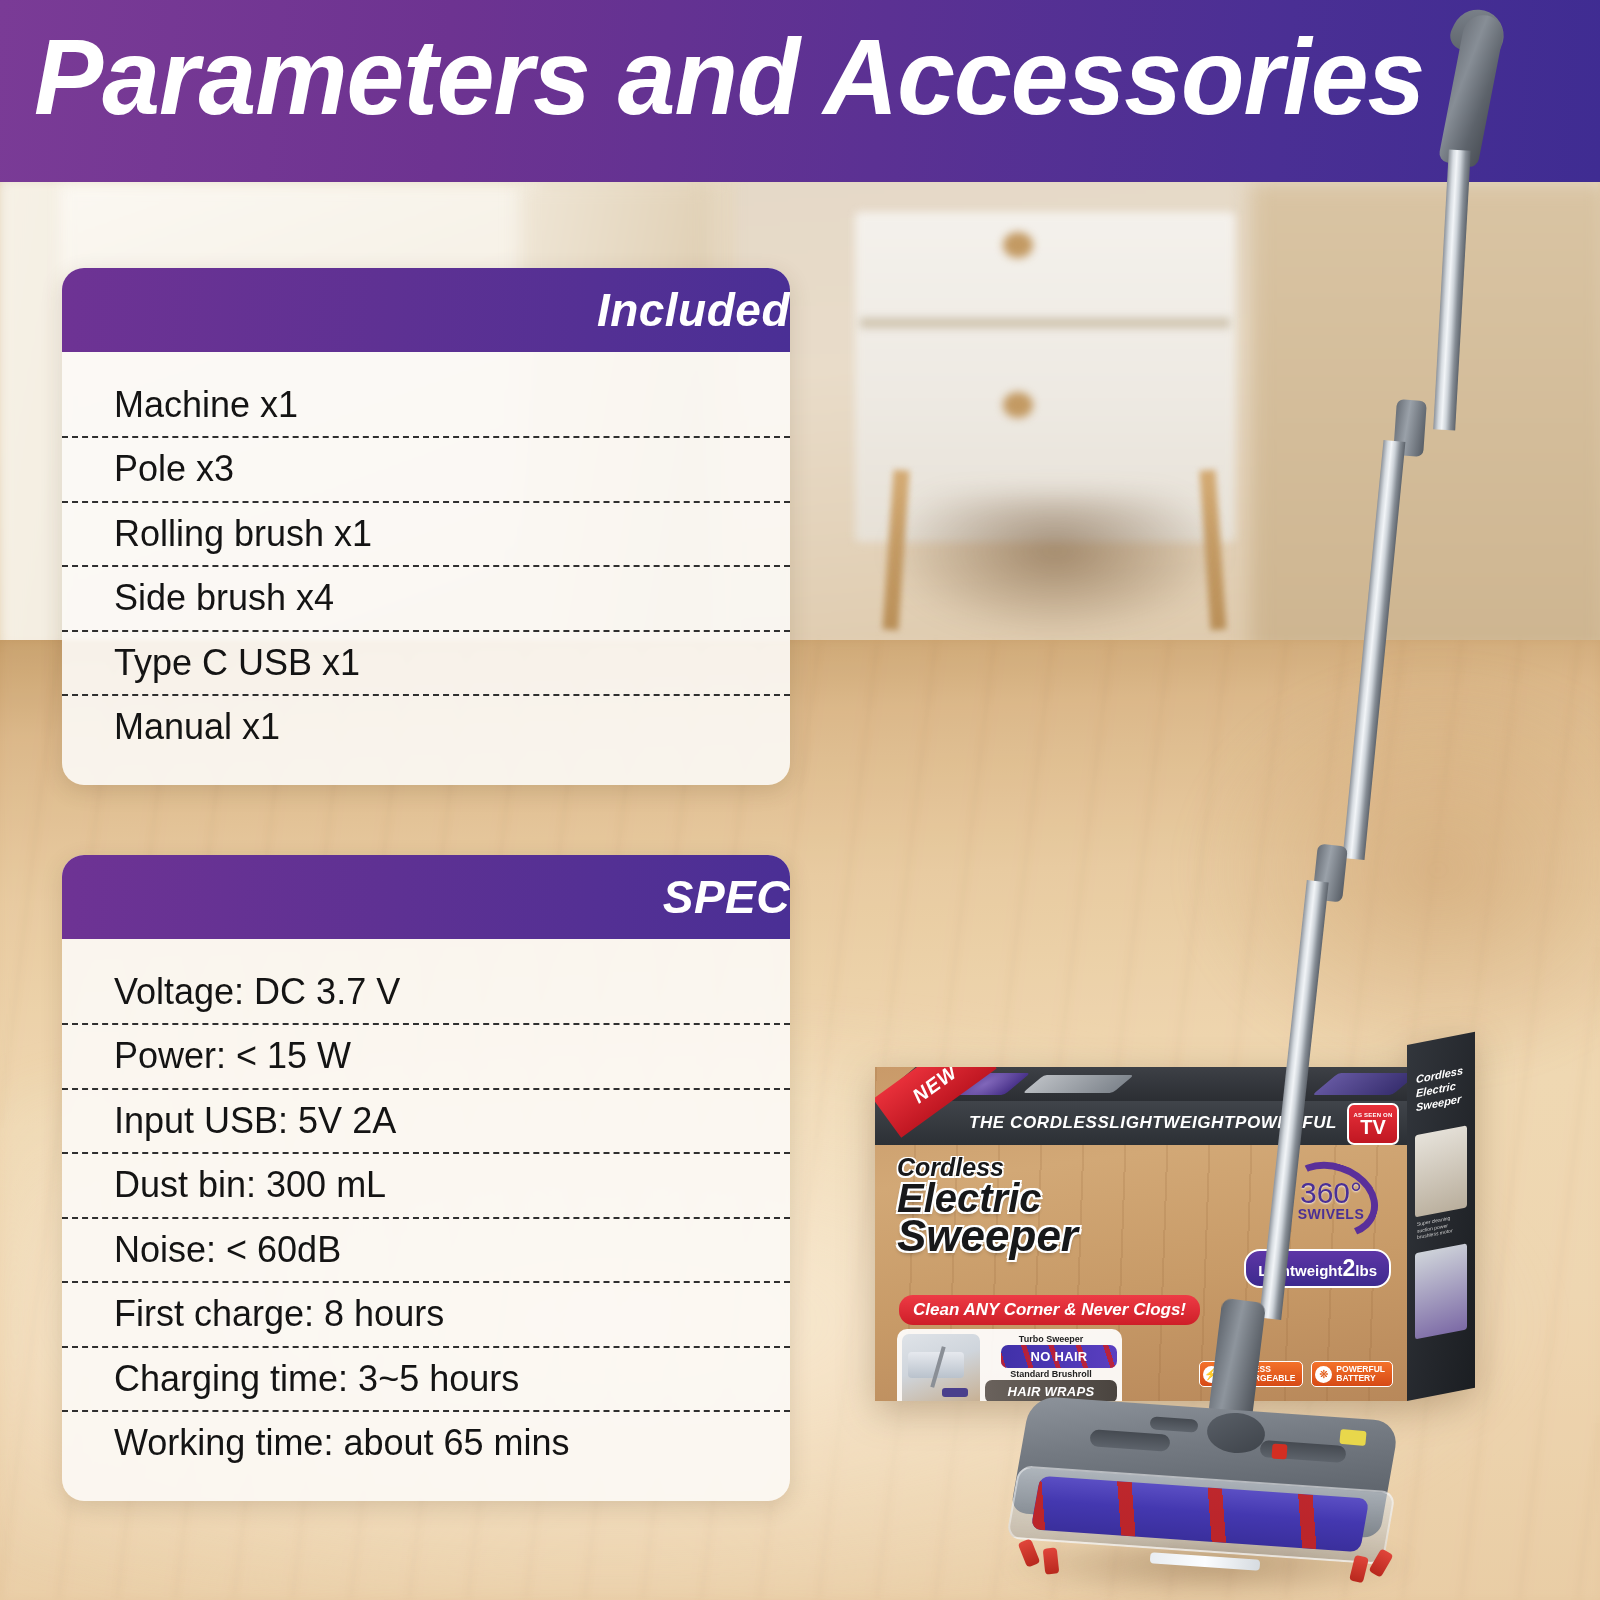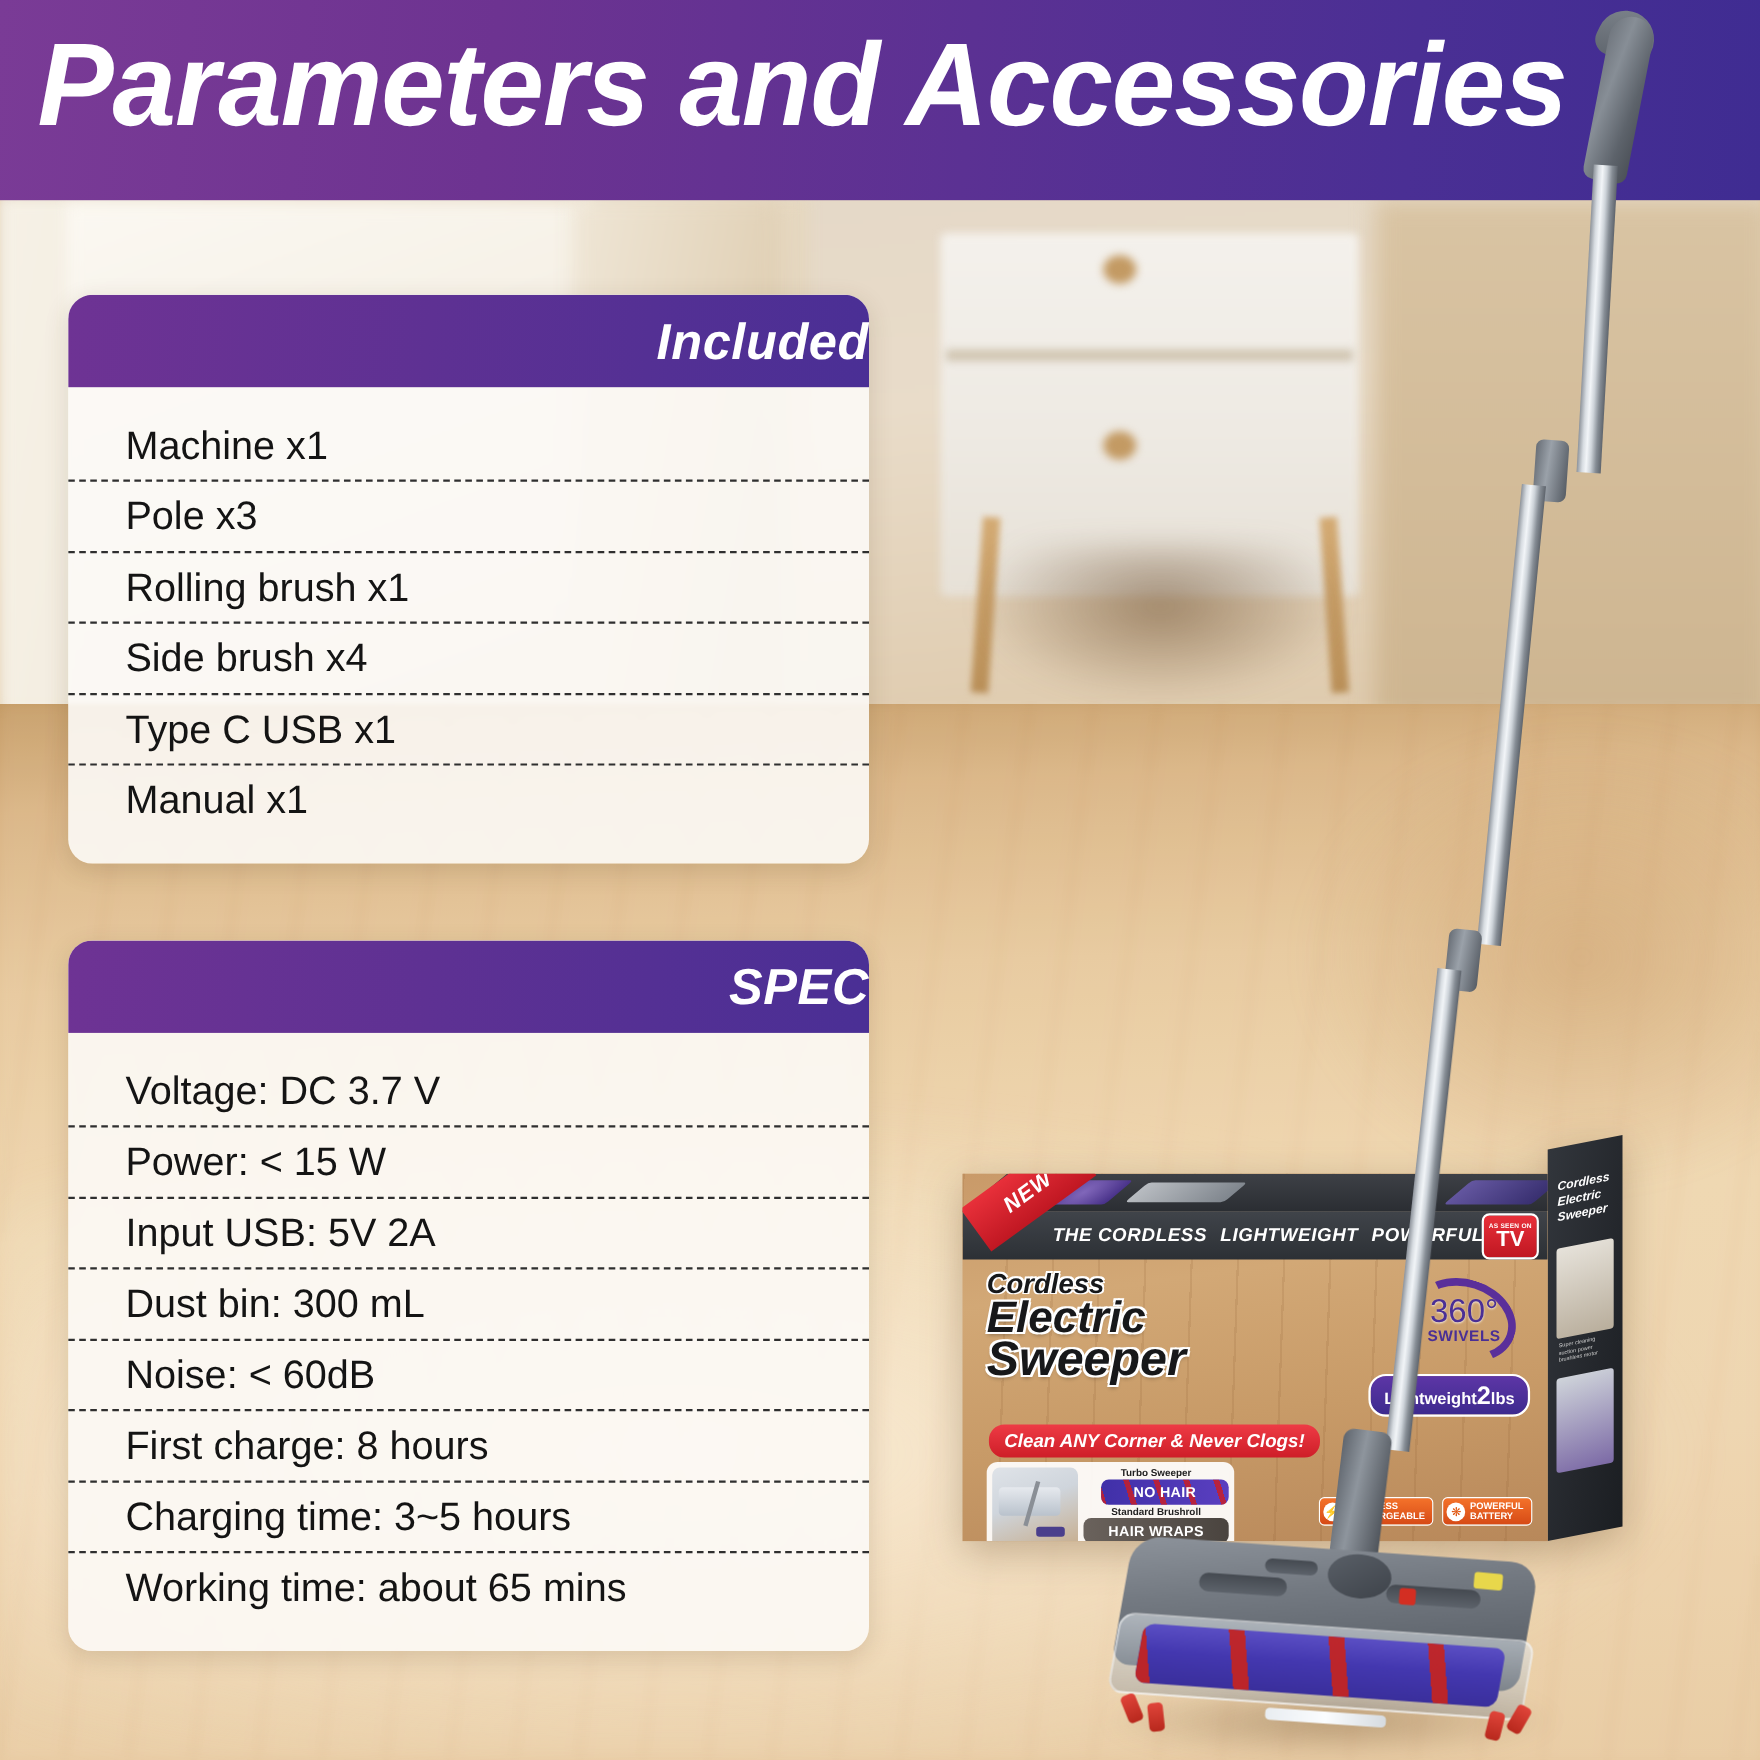--- a/index.html
+++ b/index.html
@@ -160,21 +160,21 @@
   .tsi.a { left:58px; top:6px; width:64px; height:22px;
            background:radial-gradient(circle at 50% 50%,#8e6fd0,#4a2f95); }
   .tsi.b { left:138px; top:8px; width:90px; height:18px;
            background:linear-gradient(90deg,#cfd3d8,#8d949c); }
   .tsi.c { left:430px; top:6px; width:80px; height:22px;
            background:linear-gradient(90deg,#6b5bb0,#3a2f7a); }
 
   .pkg-banner {
     position:absolute; left:0; top:34px; width:532px; height:44px;
     background:linear-gradient(180deg,#40444a,#2c3035);
-    display:flex; align-items:center; justify-content:space-between;
+    display:flex; align-items:center; justify-content:center;
     padding-left:82px; padding-right:58px;
   }
   .pkg-banner span {
     color:#fff; font-size:17px; font-weight:bold; font-style:italic;
     letter-spacing:.6px; white-space:nowrap;
   }
   .new-ribbon {
     position:absolute; left:-2px; top:32px; width:118px; height:48px;
     background:linear-gradient(180deg,#e8303a,#c01722);
     transform:rotate(-36deg); transform-origin:left top;
@@ -250,21 +250,21 @@
   }
   .cmp-pill.good {
     background:linear-gradient(90deg,#4030a8,#5a3fc0);
     position:relative; overflow:hidden;margin-left:16px;
   }
   .cmp-pill.good::before {
     content:""; position:absolute; inset:0;
     background:repeating-linear-gradient(72deg,rgba(200,30,40,.85) 0 5px,transparent 5px 26px);
   }
   .cmp-pill.good span { position:relative; z-index:2; }
-  .cmp-pill.bad { background:linear-gradient(90deg,#6a625c,#4a443f); }
+  .cmp-pill.bad { background:linear-gradient(90deg,#6a625c,#4a443f);font-style:italic; }
 
   .badge-360 {
     position:absolute; right:28px; top:96px; z-index:3;
     width:96px; height:74px;
     display:flex; flex-direction:column; align-items:center; justify-content:center;
   }
   .badge-360 .arcs {
     position:absolute; inset:0;
     border:7px solid #5a2f9a; border-radius:50%;
     border-left-color:transparent; border-bottom-color:transparent;

